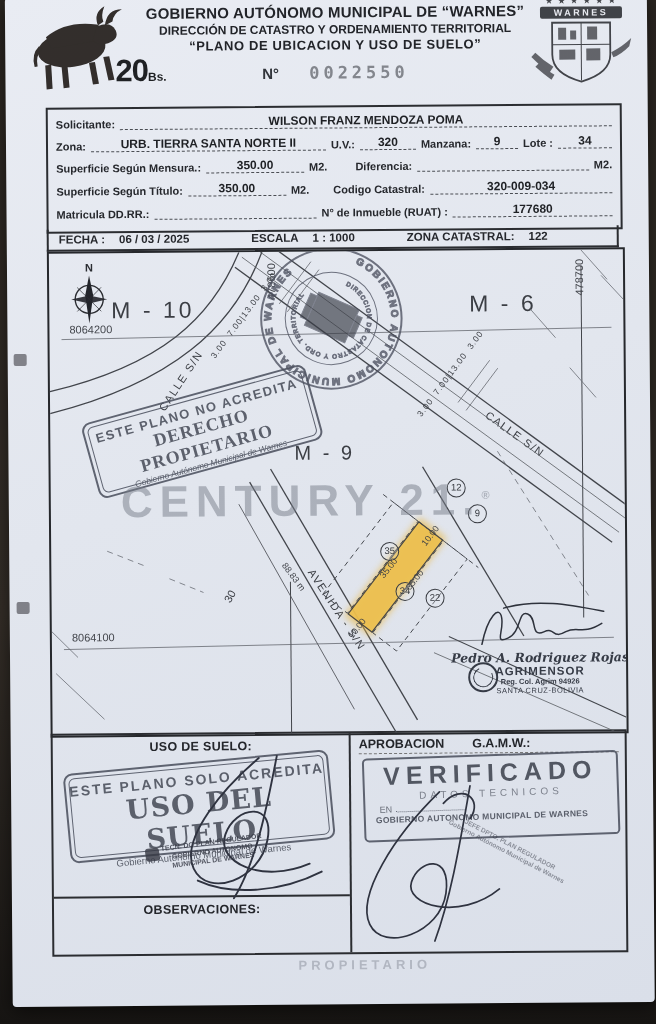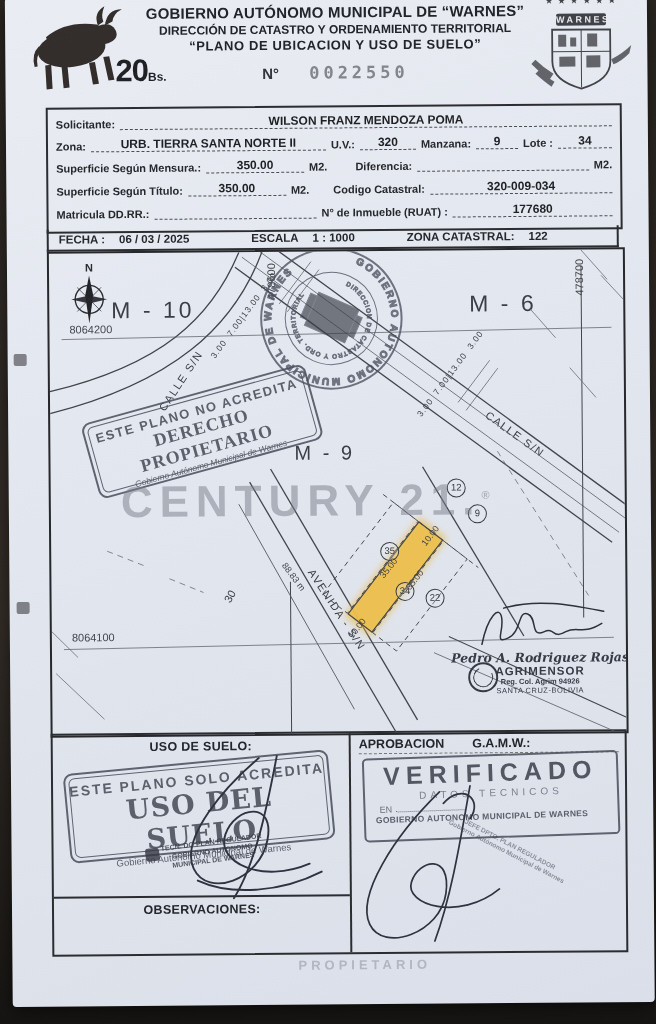--- a/index.html
+++ b/index.html
@@ -109,21 +109,21 @@
     <div class="hdr-l2">DIRECCIÓN DE CATASTRO Y ORDENAMIENTO TERRITORIAL</div>
     <div class="hdr-l3">“PLANO DE UBICACION Y USO DE SUELO”</div>
     <div class="hdr-num">
       <span>N°</span>
       <span class="folio">0022550</span>
     </div>
   </div>
 
   <div class="abs" style="left:524px;top:2px;width:104px;height:94px;opacity:.88">
     <div style="text-align:center;font-size:9px;color:#2c2e33;letter-spacing:1px;">★ ★ ★ ★ ★ ★</div>
-    <div style="margin:8px auto 0;width:50px;background:#2a2c31;color:#e8eaf0;font-size:9px;font-weight:700;letter-spacing:2.5px;text-align:center;border-radius:2px;padding:1px 0;">WARNES</div>
+    <div style="margin:1px auto 0;width:82px;background:#2a2c31;color:#e8eaf0;font-size:9px;font-weight:700;letter-spacing:2.5px;text-align:center;border-radius:2px;padding:1px 0;">WARNES</div>
     <svg width="104" height="70" viewBox="0 0 104 70">
       <g stroke="#2c2e33" fill="none" stroke-width="1.8">
         <path d="M23,4 h58 v32 q0,19 -29,27 q-29,-8 -29,-27 z"></path>
         <path d="M52,4 v58" stroke-width="1"></path>
         <path d="M23,26 h58" stroke-width="1"></path>
       </g>
       <g fill="#2c2e33" opacity=".8">
         <rect x="29" y="9" width="8" height="12"></rect>
         <rect x="41" y="12" width="6" height="9"></rect>
         <rect x="58" y="8" width="10" height="13"></rect>

